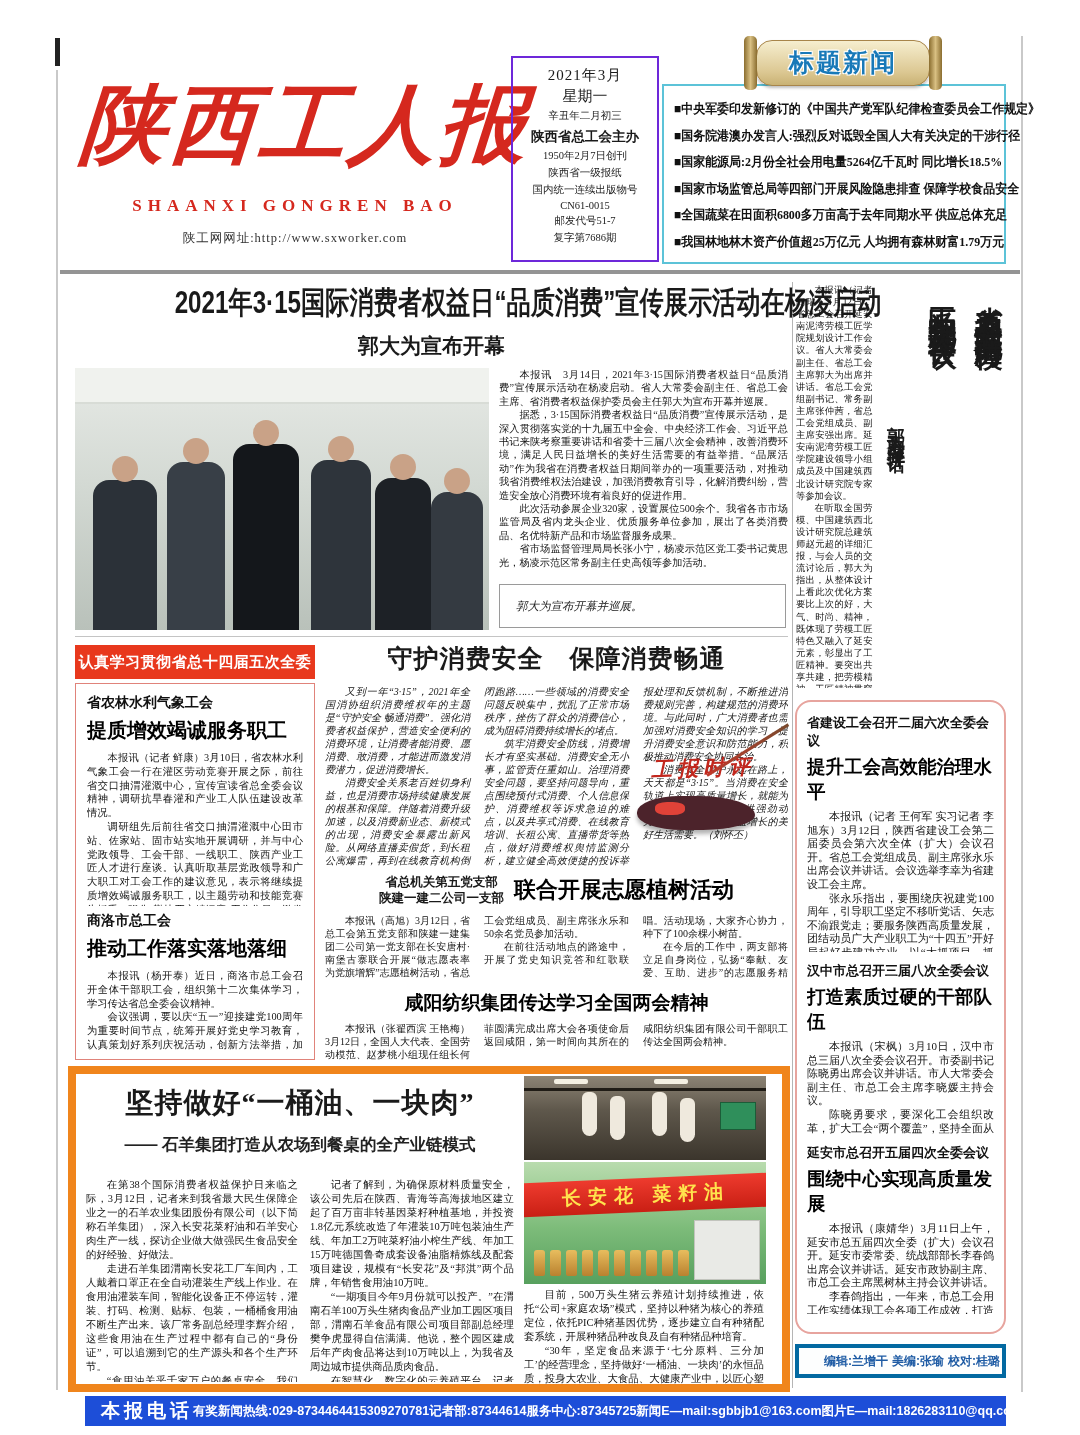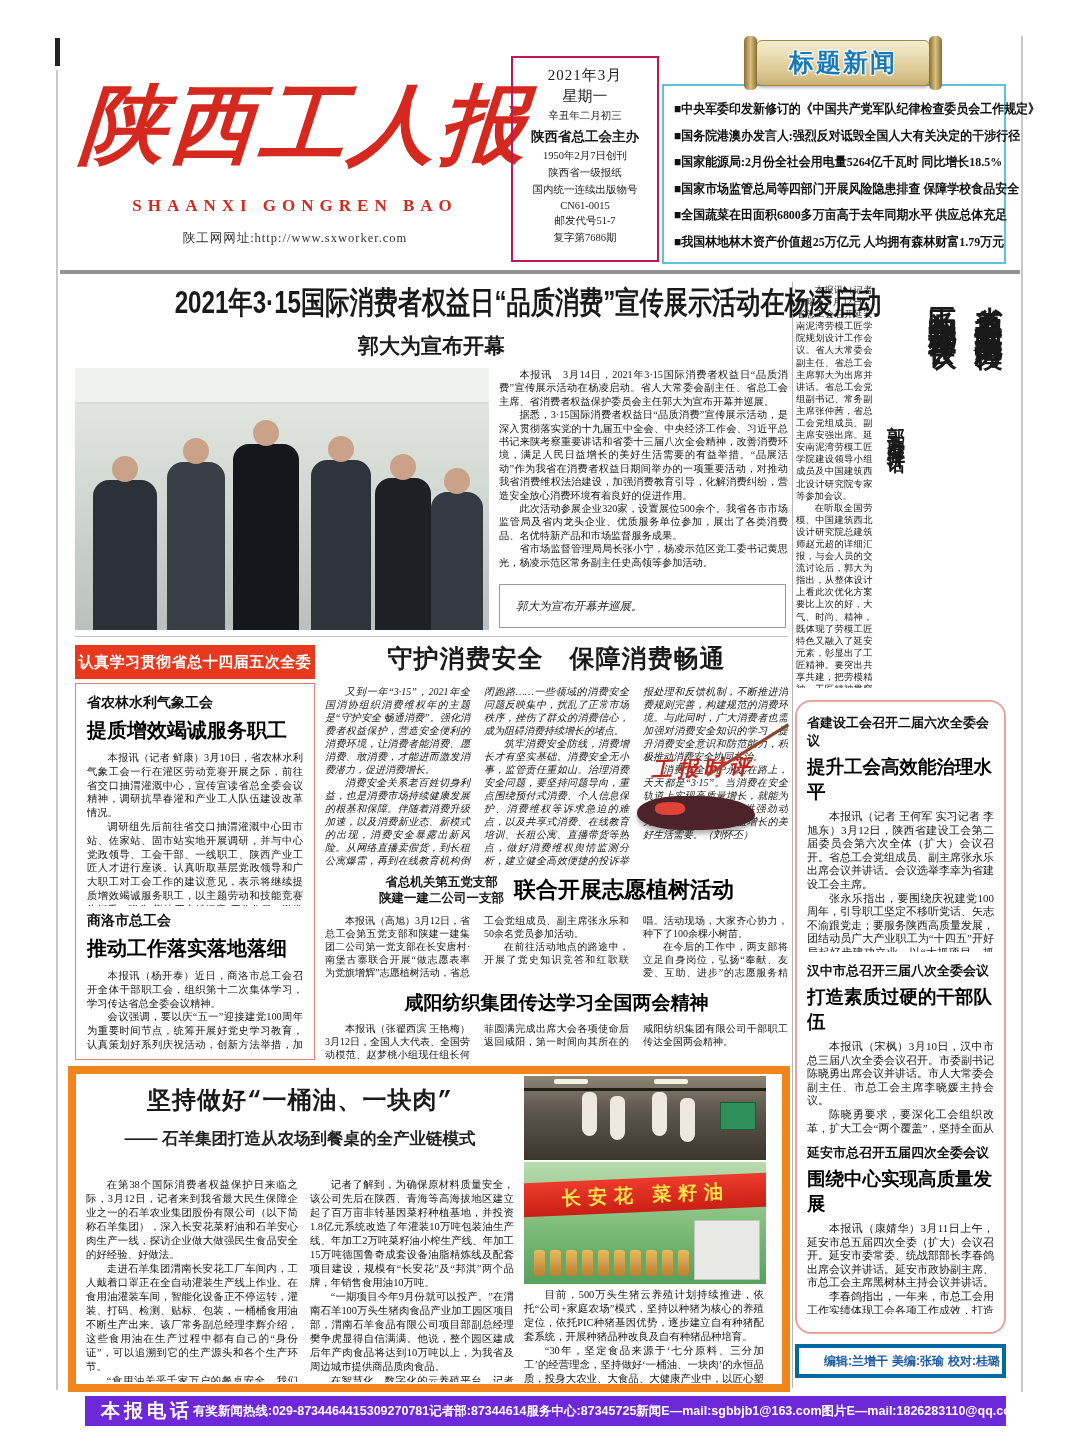--- a/index.html
+++ b/index.html
@@ -14,32 +14,32 @@
   .rule-top{left:60px;top:270px;width:960px;height:4px;background:#949494;}
   .vdiv{left:792px;top:282px;width:1px;height:1106px;background:#b5b5b5;}
   .rule-mid{left:75px;top:636px;width:713px;height:1px;background:#c4c4c4;}
   
   .mast{left:80px;top:60px;width:430px;text-align:center;}
   .mast-title{font-size:86px;font-weight:900;color:#d5281e;letter-spacing:4px;
               transform:skewX(-4deg);font-style:italic;line-height:130px;white-space:nowrap;}
   .mast-pin{font-size:17px;font-weight:bold;color:#d5281e;letter-spacing:6px;margin-top:6px;}
   .mast-web{font-size:12.5px;color:#333;margin-top:14px;letter-spacing:1px;}
   
-  .datebox{left:511px;top:56px;width:148px;height:206px;border:2px solid #be185d;
+  .datebox{left:511px;top:56px;width:148px;height:206px;border:2px solid #6d28d9;
            text-align:center;padding-top:8px;box-sizing:border-box;}
   .db-month{font-size:15px;letter-spacing:1px;}
   .db-day{font-size:44px;font-weight:bold;line-height:46px;font-family:"Liberation Sans",sans-serif;}
   .db-week{font-size:15px;font-weight:normal;margin-top:2px;}
   .db-s{font-size:10.5px;margin-top:3px;color:#222;}
   .db-org{font-size:13.5px;font-weight:bold;margin-top:5px;}
   
   .hn-box{left:662px;top:84px;width:344px;height:180px;border:2px solid #5cc3d8;padding:10px 8px 4px 10px;box-sizing:border-box;}
   .hn-banner{position:absolute;left:92px;top:-46px;width:172px;height:44px;
              background:linear-gradient(#f6eecf,#dcc893 70%,#c9b274);border:1px solid #a8854a;
-             border-radius:6px;text-align:center;line-height:42px;box-shadow:0 2px 3px rgba(0,0,0,.25);}
+             border-radius:16px;text-align:center;line-height:42px;box-shadow:0 2px 3px rgba(0,0,0,.25);}
   .hn-banner:before,.hn-banner:after{content:"";position:absolute;top:-5px;width:13px;height:54px;
              background:linear-gradient(90deg,#8a6d2f,#d9c083,#8a6d2f);border-radius:5px;}
   .hn-banner:before{left:-13px;} .hn-banner:after{right:-13px;}
   .hn-banner span{font-size:25px;font-weight:900;color:#1879b8;letter-spacing:2px;
              font-family:"Liberation Sans",sans-serif;
              text-shadow:1px 1px 0 #fff,-1px -1px 0 #fff,1px -1px 0 #fff,-1px 1px 0 #fff;}
   .hn-item{font-size:13px;font-weight:bold;line-height:26.5px;white-space:nowrap;
            transform:scaleX(.92);transform-origin:left center;width:360px;color:#111;}
   
   .lead{left:75px;top:282px;width:713px;}
@@ -106,21 +106,21 @@
   .rc-art{overflow:hidden;margin-bottom:10px;}
   .rc-art .kick{font-size:13px;}
   .rc-art .hl{font-size:18.5px;margin:4px 0 6px;}
   .rc-art .jt{font-size:11px;line-height:13.6px;}
   .ed-bar{left:795px;top:1344px;width:211px;height:34px;border:4px solid #0369a1;box-sizing:border-box;
         display:flex;align-items:center;justify-content:space-around;background:#fdfefe;padding-left:23px;}
   .ed-bar span{font-size:12px;font-weight:bold;color:#1e5ba4;font-family:"Liberation Sans",sans-serif;}
   
   .obox{left:68px;top:1066px;width:722px;height:326px;border:8px solid #f0851c;box-sizing:border-box;background:#fff;}
   .f-headblock{position:absolute;left:8px;top:10px;width:432px;text-align:center;}
-  .f-h{font-size:24px;font-weight:900;font-family:Liberation Mono, monospace;letter-spacing:1px;}
+  .f-h{font-size:28px;font-weight:900;font-family:Liberation Serif, serif;letter-spacing:1px;}
   .f-sub{font-size:16.5px;font-weight:bold;font-family:"Liberation Sans",sans-serif;margin-top:12px;color:#222;}
   .f-photo1{position:absolute;left:448px;top:2px;width:242px;height:84px;overflow:hidden;
         background:linear-gradient(#8d8475 0%,#5f584c 40%,#3b352c 100%);}
   .fp1-rail{position:absolute;left:0;top:12px;width:100%;height:3px;background:#201c16;}
   .fp1-light{position:absolute;top:3px;width:34px;height:5px;background:#f4f0e2;border-radius:2px;}
   .cc{position:absolute;top:16px;width:15px;height:44px;background:#efe9dd;border-radius:7px 7px 9px 9px;}
   .fp1-screen{position:absolute;right:10px;top:26px;width:34px;height:26px;background:#2f8f5b;border:1px solid #1c5c38;}
   .f-photo2{position:absolute;left:448px;top:88px;width:242px;height:122px;overflow:hidden;
         background:linear-gradient(#b9dcae 0%,#7cbb79 55%,#57a05e 100%);}
   .fp2-banner{position:absolute;left:-4px;top:16px;width:252px;height:34px;
@@ -130,21 +130,21 @@
         font-family:"Liberation Sans",sans-serif;white-space:nowrap;}
   .bt{position:absolute;bottom:8px;width:11px;height:26px;background:linear-gradient(#e8bd5e,#b9812f);
         border-radius:3px 3px 2px 2px;}
   .fp2-machine{position:absolute;right:6px;bottom:4px;width:64px;height:58px;background:#e9eae6;
         border:1px solid #c2c4bd;}
   .f-col{position:absolute;font-size:10.4px;line-height:14px;}
   .f-col1{left:10px;top:104px;width:212px;height:204px;}
   .f-col2{left:234px;top:104px;width:204px;height:204px;}
   .f-col3{left:448px;top:214px;width:240px;height:96px;}
   
-  .bbar{left:85px;top:1396px;width:921px;height:30px;background:#6d28d9;display:flex;align-items:center;
+  .bbar{left:85px;top:1396px;width:921px;height:30px;background:#1d4ed8;display:flex;align-items:center;
         padding:0 16px;box-sizing:border-box;justify-content:space-between;}
   .bbar .bb-label{color:#fff;font-size:19px;font-weight:900;font-family:"Liberation Sans",sans-serif;letter-spacing:4px;}
   .bbar span{color:#fff;font-size:12.5px;font-weight:bold;font-family:"Liberation Sans",sans-serif;white-space:nowrap;}
 </style>
 </head>
 <body>
 
 <div class="page">
 
   <div class="abs edge-l"></div>

